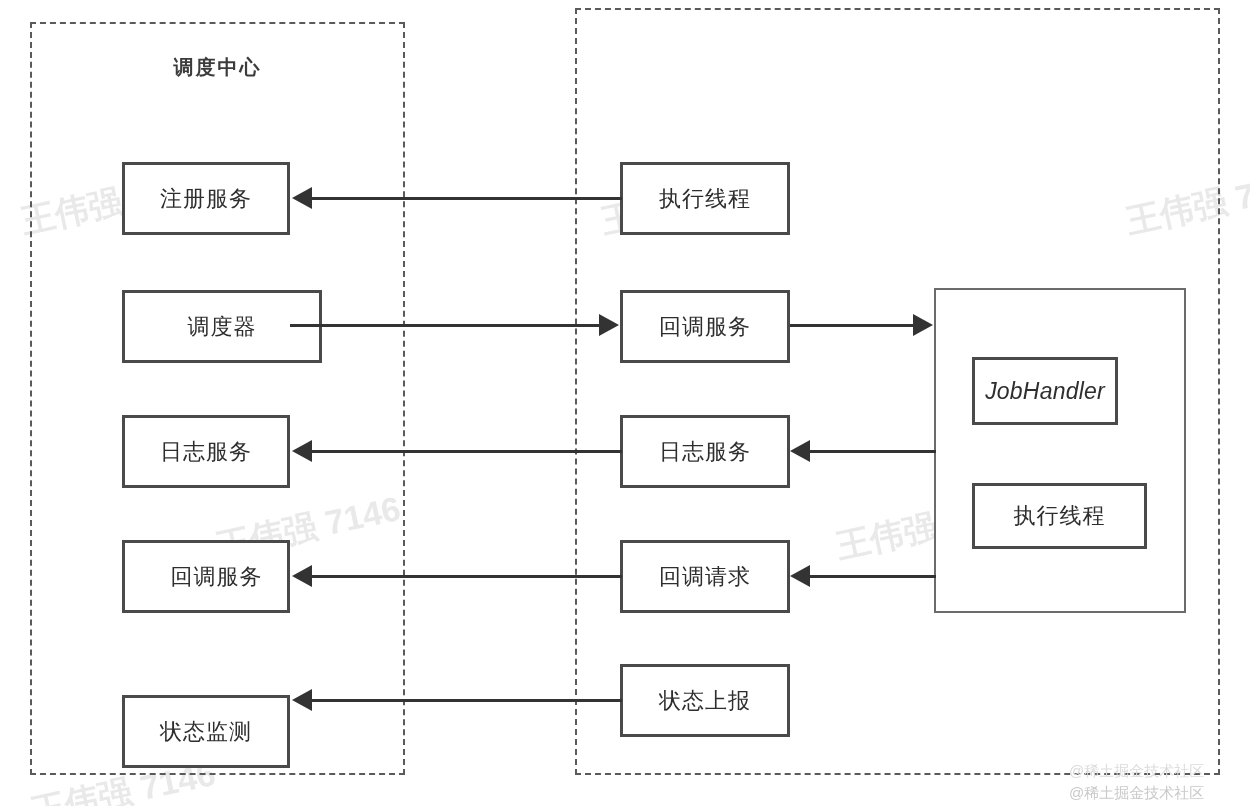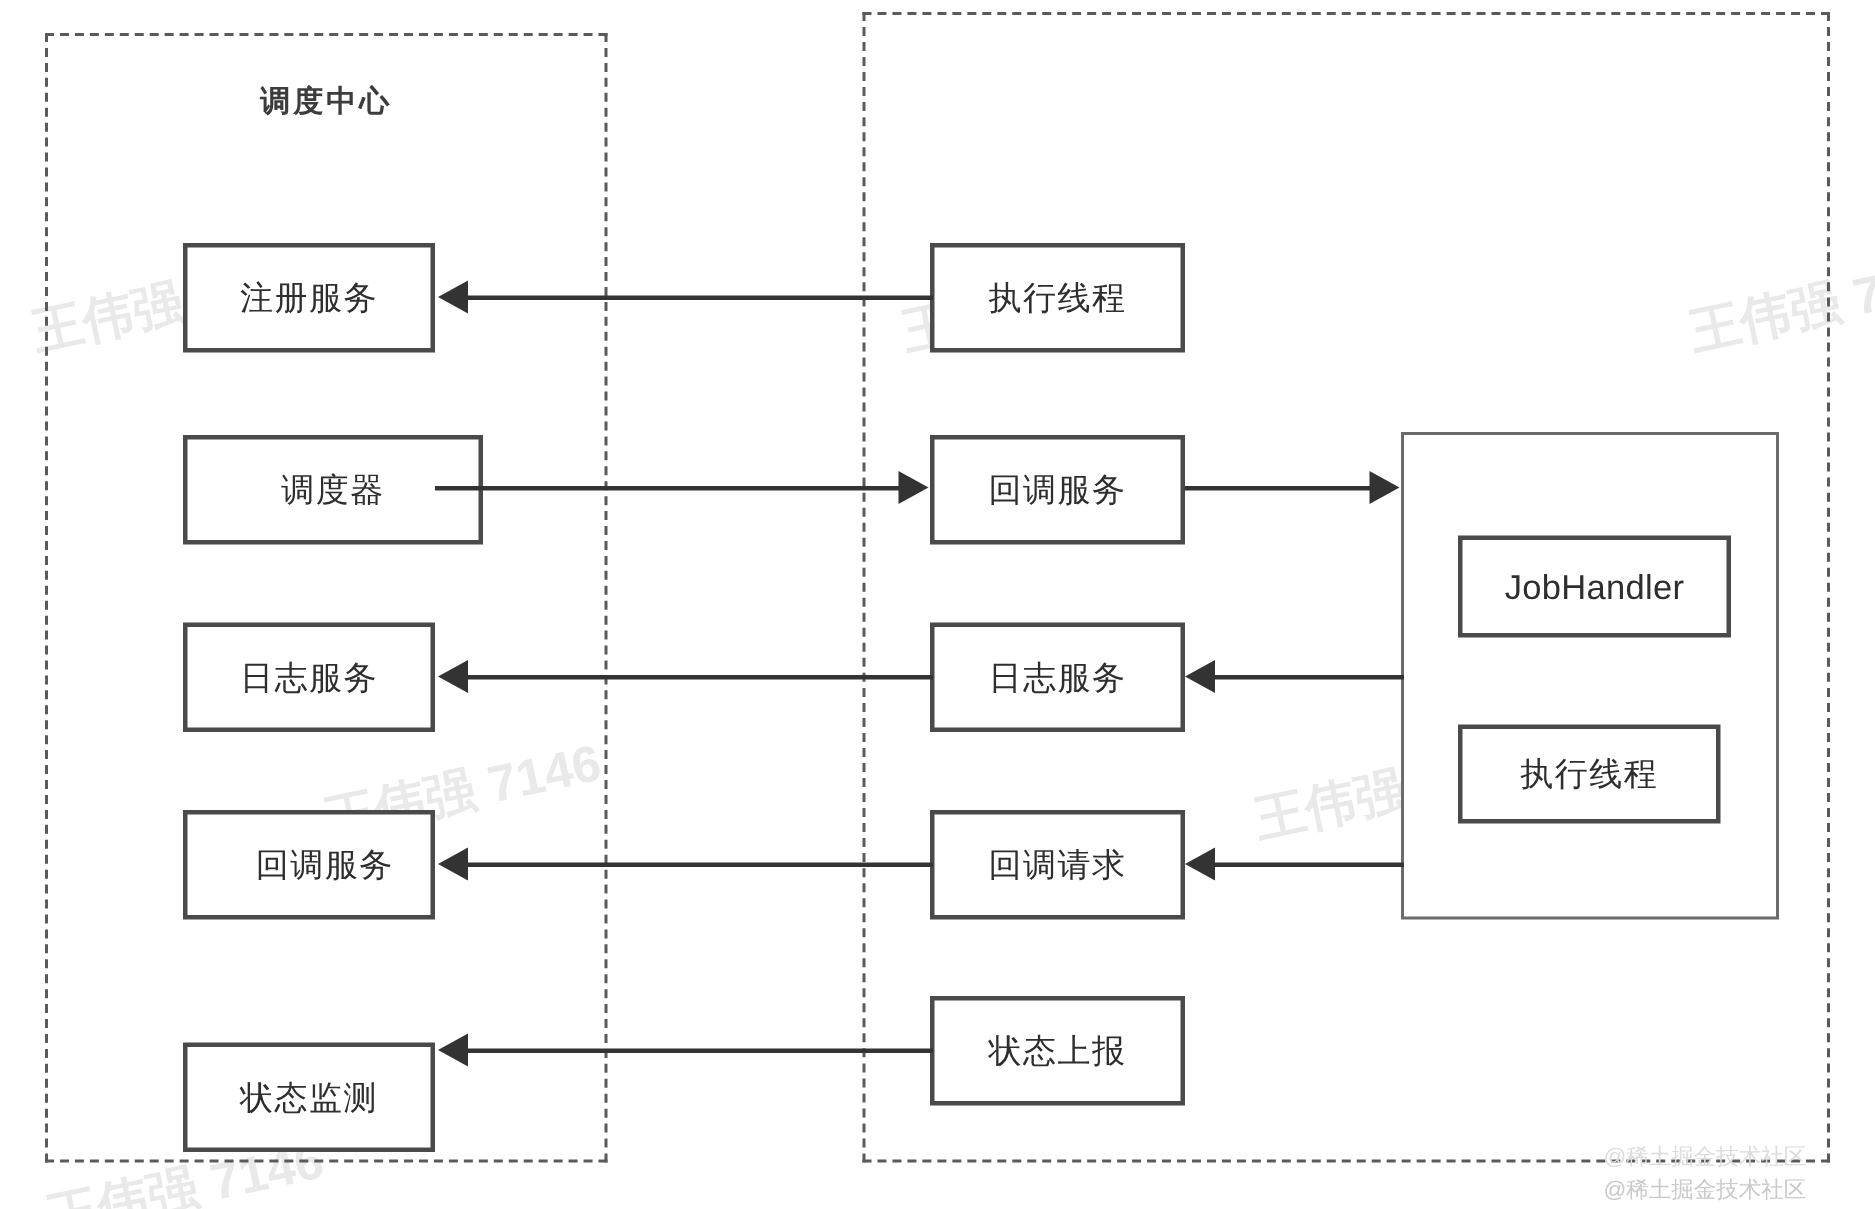--- a/index.html
+++ b/index.html
@@ -153,19 +153,19 @@
   <div class="arrowhead left" style="left:292px; top:565px;"></div>
 
   <div class="edge" style="left:808px; top:575px; width:128px;"></div>
   <div class="arrowhead left" style="left:790px; top:565px;"></div>
 
   <div class="node" style="left:122px; top:695px; width:168px; height:73px;">状态监测</div>
   <div class="node" style="left:620px; top:664px; width:170px; height:73px;">状态上报</div>
   <div class="edge" style="left:310px; top:699px; width:312px;"></div>
   <div class="arrowhead left" style="left:292px; top:689px;"></div>
 
-  <div class="node latin" style="left:972px; top:357px; width:182px; height:68px;">JobHandler</div>
+  <div class="node latin" style="left:972px; top:357px; width:146px; height:68px;font-style:italic;">JobHandler</div>
   <div class="node" style="left:972px; top:483px; width:175px; height:66px;">执行线程</div>
 
   <div class="wm-corner faint" style="left:1069px; top:762px;">@稀土掘金技术社区</div>
   <div class="wm-corner" style="left:1069px; top:784px;">@稀土掘金技术社区</div>
 
 </div>
 
 </body></html>

